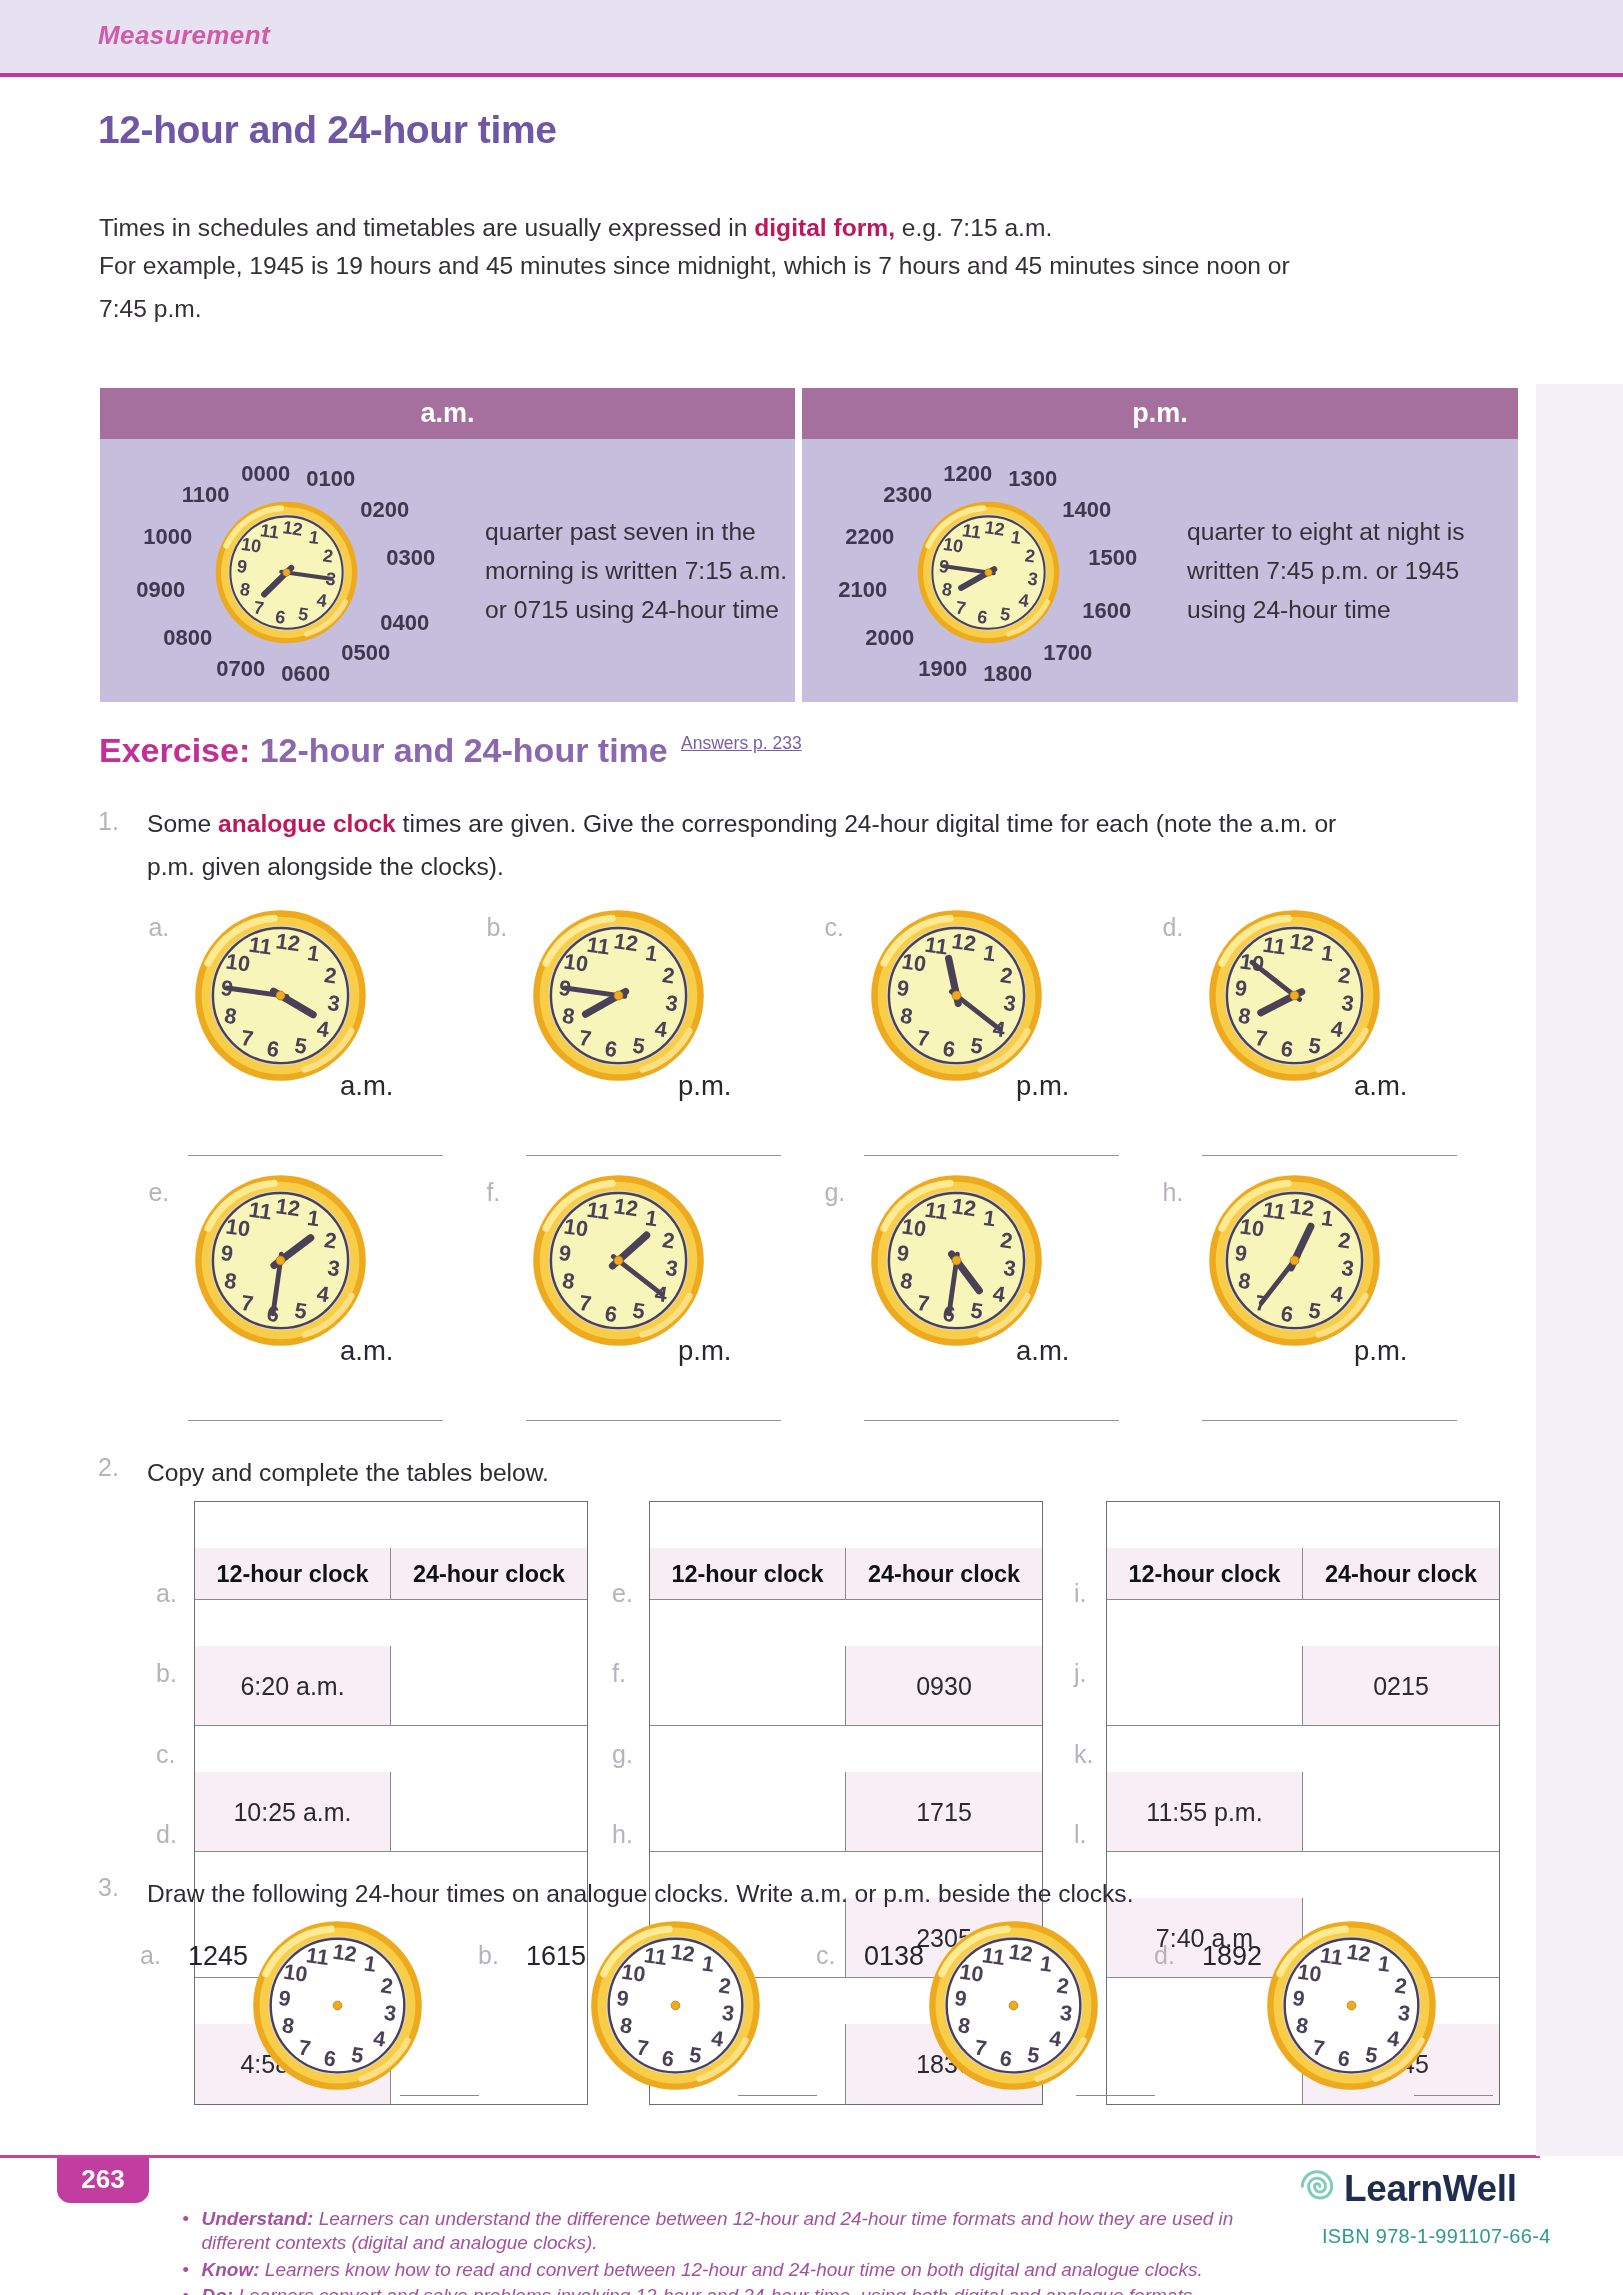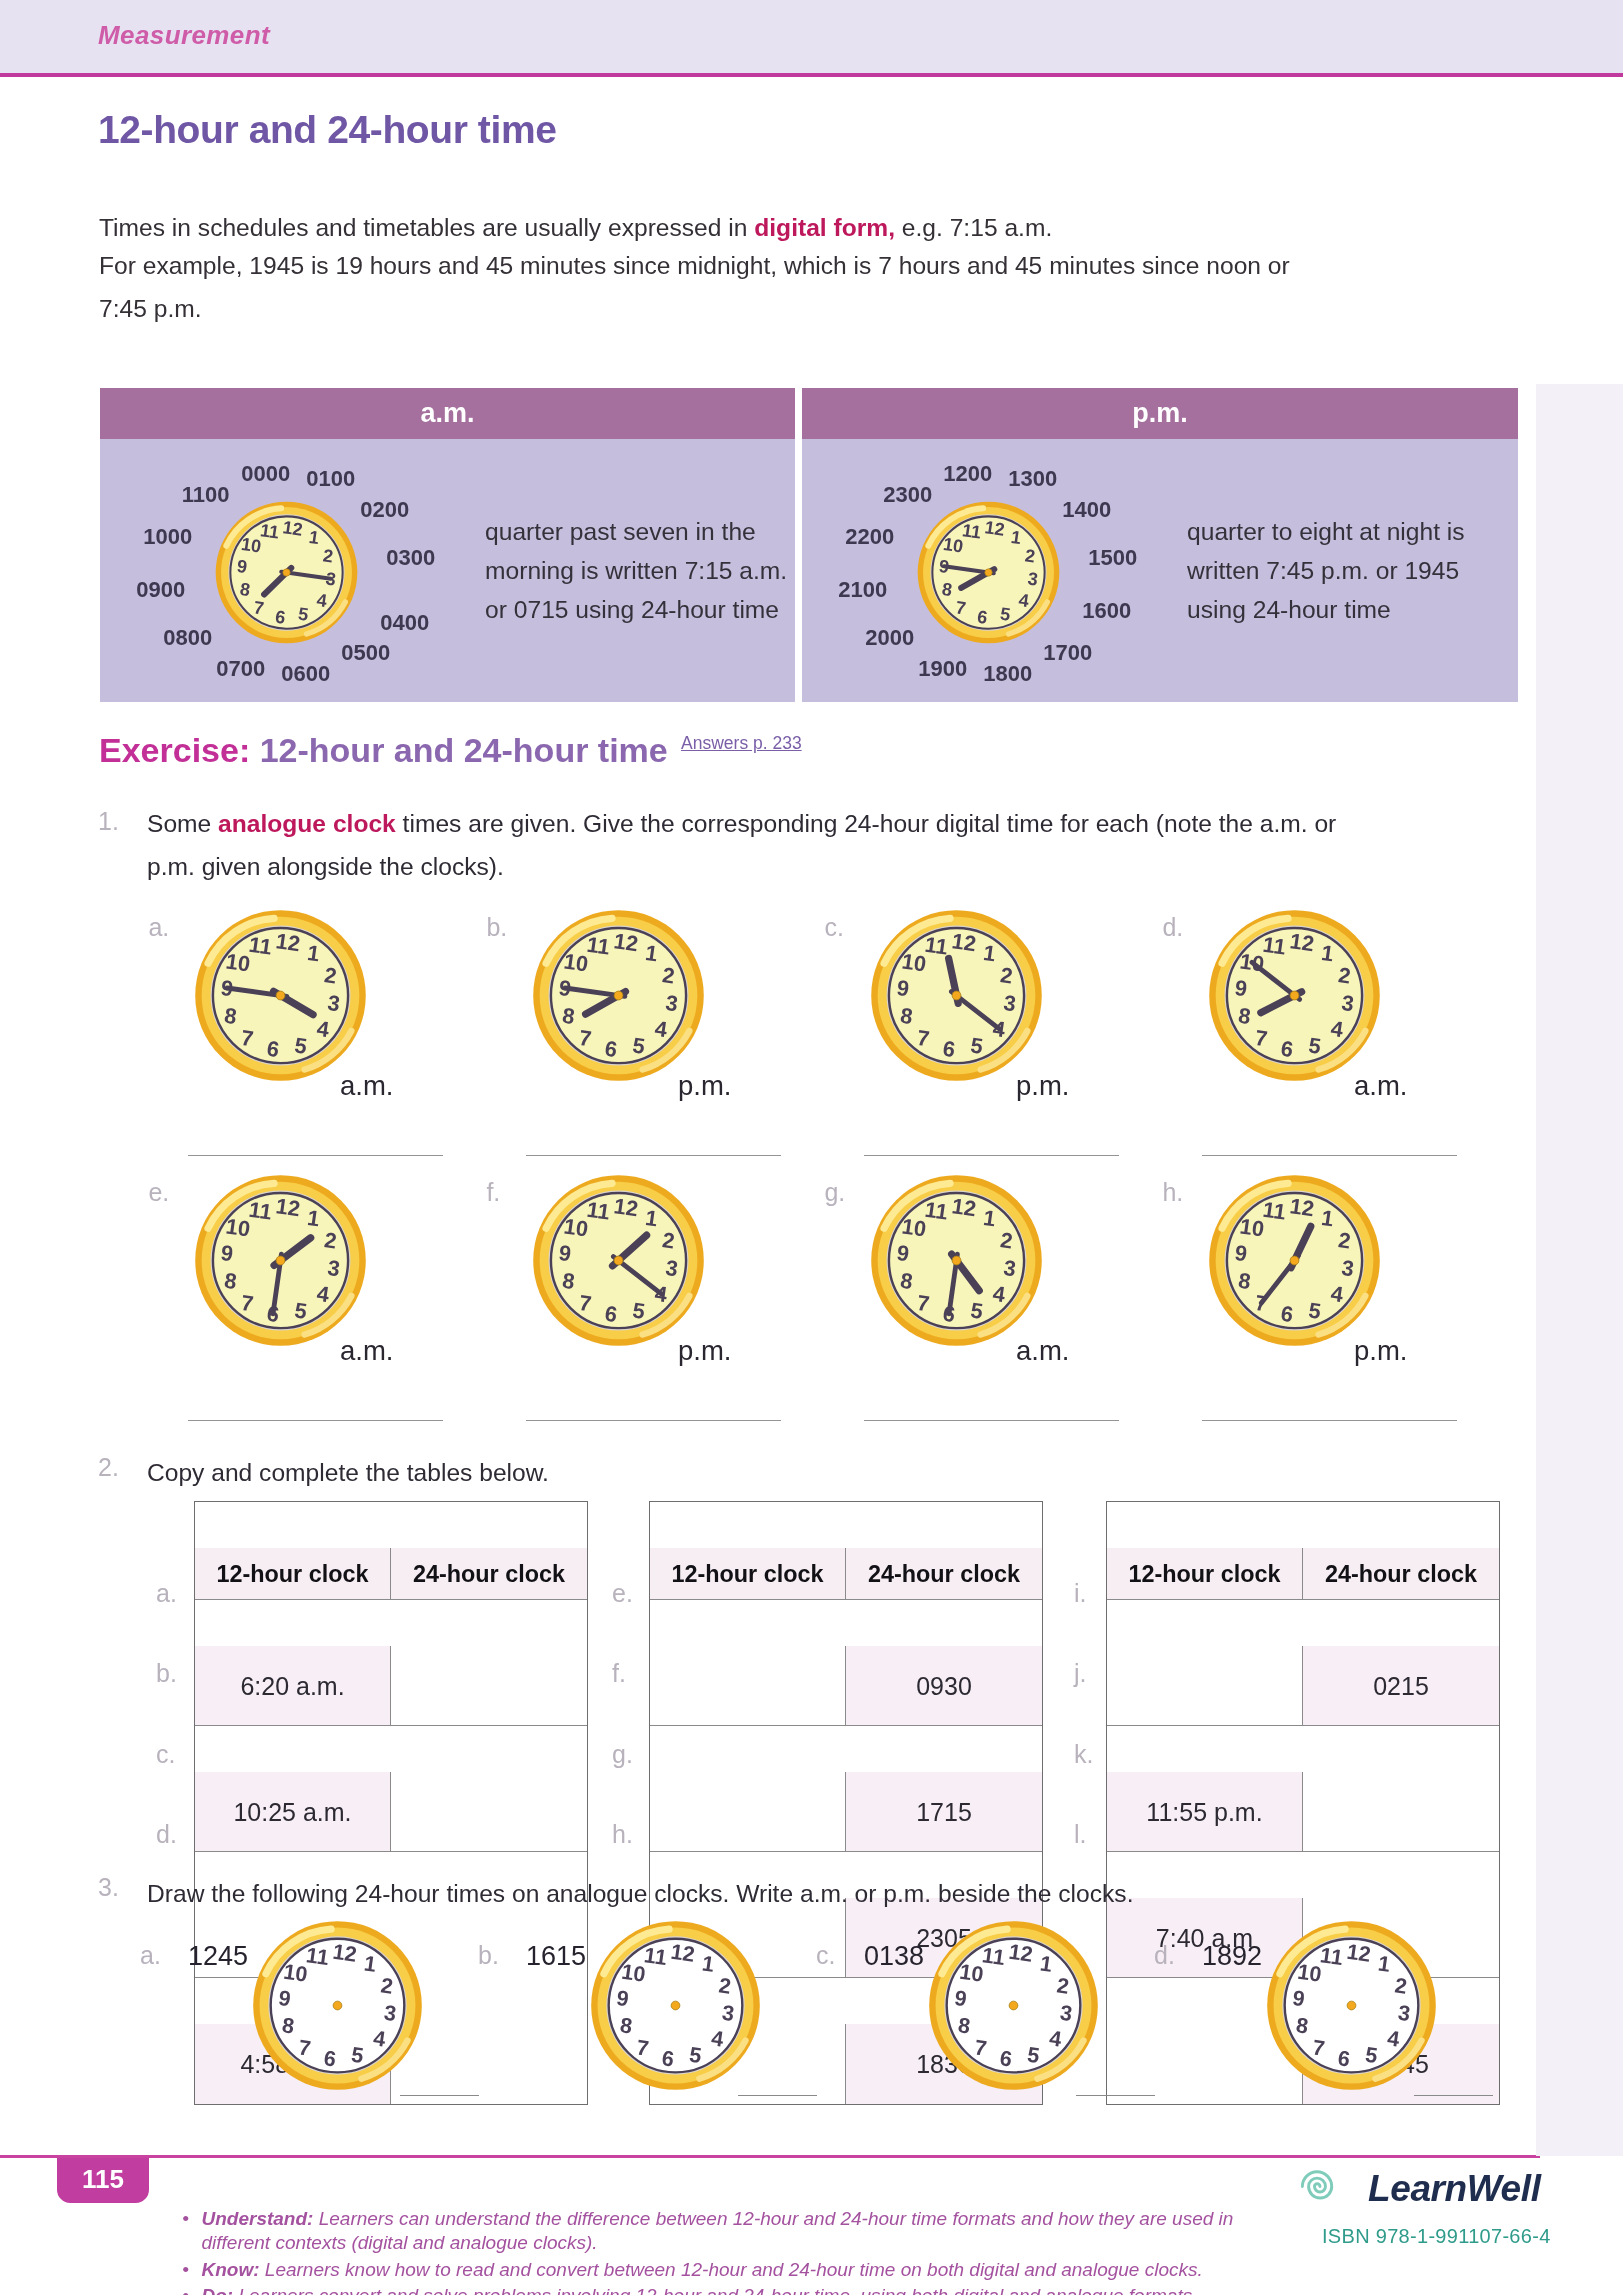--- a/index.html
+++ b/index.html
@@ -72,21 +72,21 @@
   .foot-line{position:absolute;left:0;top:2155px;width:1540px;height:3.3px;background:#c9429f;}
   .page-tab{position:absolute;left:57px;top:2158px;width:92px;height:45px;background:#c23da0;
             border-radius:0 0 13.3px 13.3px;color:#fff;font-size:26px;font-weight:bold;
             text-align:center;line-height:43px;}
   .bullets{position:absolute;left:179px;top:2207px;width:1080px;}
   .bullet{position:relative;padding-left:22.5px;font-size:19px;font-style:italic;
           color:#a4529f;line-height:24px;margin-bottom:2.5px;}
   .bullet .dot{position:absolute;left:3.3px;top:0;}
   .bullet .lead{font-weight:bold;}
   .logo{position:absolute;left:1295px;top:2164px;display:flex;align-items:center;}
-  .logo .name{margin-left:26px;font-size:37px;font-weight:bold;color:#1f2e4e;letter-spacing:-0.4px;font-style:italic;}
+  .logo .name{margin-left:2px;font-size:37px;font-weight:bold;color:#1f2e4e;letter-spacing:-0.4px;}
   .isbn{position:absolute;left:1322px;top:2225px;font-size:20px;color:#2f9b8a;letter-spacing:0.3px;}
 
   .edge-strip{position:absolute;left:1536px;top:384px;width:87px;height:1772px;background:#f3f1f7;}
 </style>
 </head>
 <body>
 
 <div id="page">
 
   <div class="band">
@@ -686,21 +686,21 @@
               <text x="-33.5" y="-48.5" text-anchor="middle" font-family="Liberation Sans,sans-serif" font-size="27" font-weight="bold" fill="#4a4157">11</text>
               <text x="-0.0" y="-57.5" text-anchor="middle" font-family="Liberation Sans,sans-serif" font-size="27" font-weight="bold" fill="#4a4157">12</text>
             </g>
     <circle r="5.5" fill="#f4a81d" stroke="#a87f17" stroke-width="1"></circle>
   </svg></div>
      <div class="answer-line"></div>
       </div>
     </div>
 
   <div class="foot-line"></div>
-  <div class="page-tab">115</div>
+  <div class="page-tab">263</div>
   <div class="bullets" id="footer-bullets">
       <div class="bullet"><span class="dot">•</span><span class="lead">Understand:</span><span> Learners can understand the difference between 12-hour and 24-hour time formats and how they are used in different contexts (digital and analogue clocks).</span></div>
       <div class="bullet"><span class="dot">•</span><span class="lead">Know:</span><span> Learners know how to read and convert between 12-hour and 24-hour time on both digital and analogue clocks.</span></div>
       <div class="bullet"><span class="dot">•</span><span class="lead">Do:</span><span> Learners convert and solve problems involving 12-hour and 24-hour time, using both digital and analogue formats.</span></div>
     </div>
   <div class="logo">
     <span>
       <svg viewBox="0 0 48 48" width="47" height="47">
         <path d="M25.5,23 a2.8,2.8 0 1,0 -5.6,0 a5.6,5.6 0 1,0 11.2,0 a8.6,8.6 0 1,0 -17.2,0 a11.8,11.8 0 1,0 23.6,0 a15,15 0 1,0 -30,0" fill="none" stroke="#7fccba" stroke-width="3" stroke-linecap="round"></path>
       </svg>

